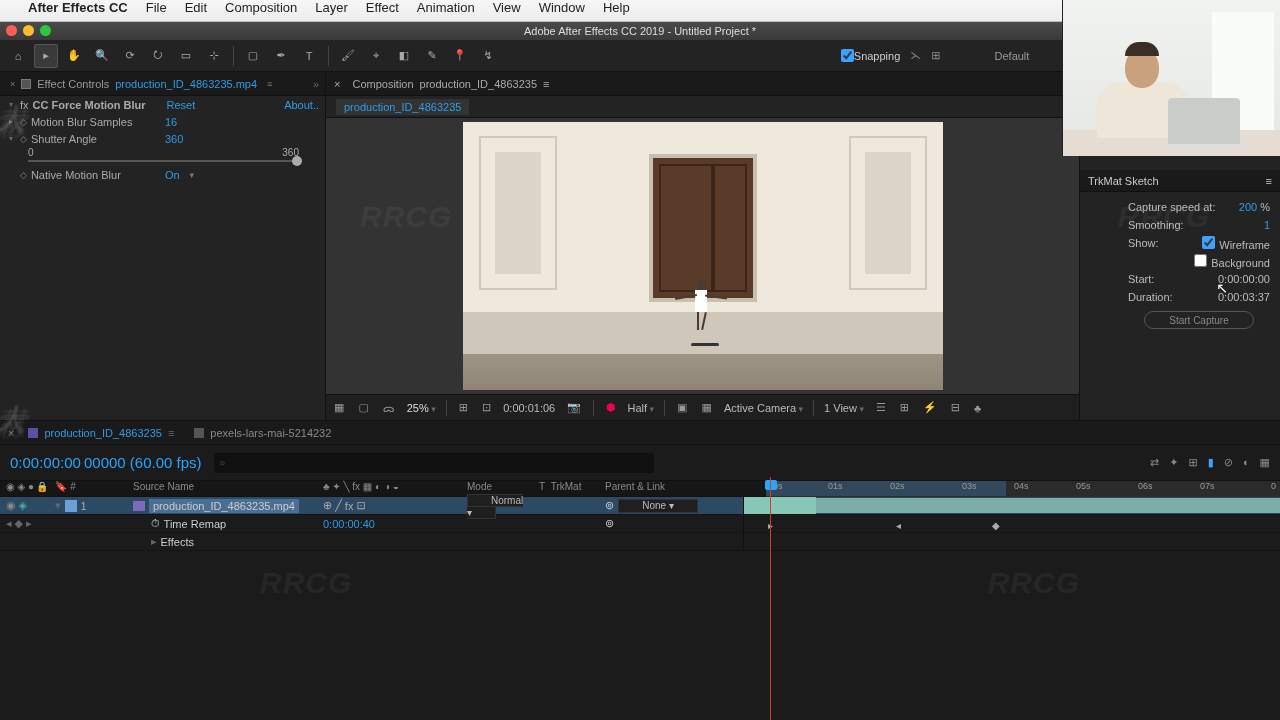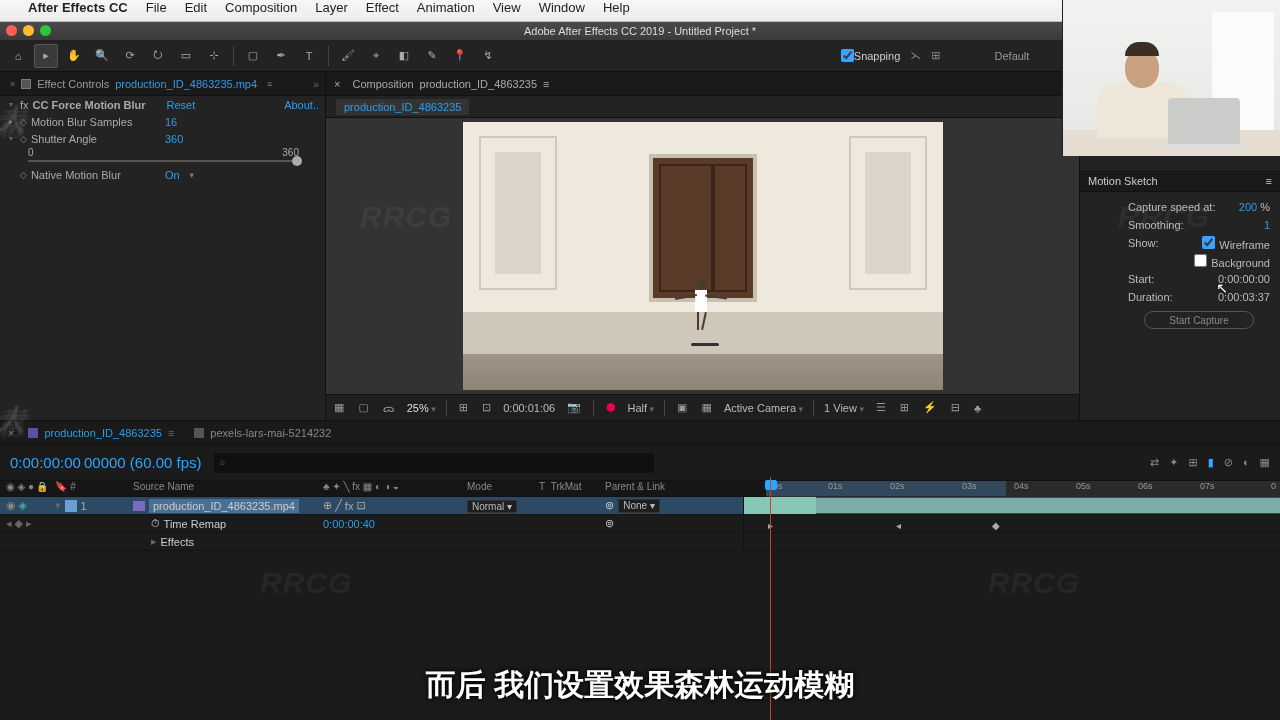--- a/index.html
+++ b/index.html
@@ -142,21 +142,21 @@
   .layer-row .cella { width:55px; display:flex; gap:3px; padding-left:6px; color:#888; }
   .layer-row .cellb { width:78px; display:flex; align-items:center; gap:4px; color:#aaa; }
   .layer-row .cellc { width:190px; display:flex; align-items:center; gap:4px; }
   .layer-row .celld { width:144px; color:#aaa; display:flex; gap:3px; align-items:center; }
   .layer-row .celle { width:72px; }
   .layer-row .cellf { width:66px; }
   .layer-row .cellg { width:138px; display:flex; align-items:center; gap:4px; }
   .layer-row .track { flex:1; position:relative; height:100%; border-left:1px solid #111; }
   .bar { position:absolute; top:1px; bottom:1px; background:#5aa7a2; }
   .bar.sel { background:#7dada9; }
-  .mode-dd { background:#1f1f1f; border:1px solid #333; padding:0 4px; height:14px; font-size:10px; color:#bbb; }
+  .mode-dd { background:#1f1f1f; border:1px solid #333; padding:0 23px; height:14px; font-size:10px; color:#bbb; }
   .file-icon { width:12px; height:10px; background:#7a6cbb; }
   .kf-icon { color:#888; font-size:9px; }
 
   
   .wm { position:absolute; color:rgba(255,255,255,.05); font-size:30px; font-style:italic; font-weight:bold; pointer-events:none; z-index:40; letter-spacing:1px; }
 
   
   .subs { position:absolute; bottom:14px; left:0; right:0; text-align:center; z-index:50; pointer-events:none; }
   .subs .cn { font-size:30px; font-weight:700; color:#fff; text-shadow:0 0 6px #000,0 0 3px #000; }
   .subs .en { font-size:23px; font-weight:600; color:#fff; text-shadow:0 0 6px #000,0 0 3px #000; margin-top:2px; }
@@ -343,21 +343,21 @@
       <span style="color:#2e9ce6">⌕</span>
       <input value="cc force motion blur" style="">
       <span class="x">×</span>
     </div>
     <div class="rp-tree">
       <div class="cat">▾ <span>Time</span></div>
       <div><span style="color:#888;margin-left:6px">▦</span> <span class="item">CC Force Motion Blur</span></div>
     </div>
     <div style="height:14px"></div>
     <div class="rp-header">
-      <span>Motion Sketch</span>
+      <span>TrkMat Sketch</span>
         <span>≡</span>
     </div>
     <div class="motion-sketch">
       <div class="ms-row">
           <span>Capture speed at:</span>
           <span><span class="v">200</span> <span>%</span></span>
         </div>
       <div class="ms-row">
           <span>Smoothing:</span>
           <span class="v">1</span>
@@ -527,14 +527,13 @@
 </div>
 
 <div class="wm" style="top:80px;left:-10px;writing-mode:vertical-rl">人人素材</div>
 <div class="wm" style="top:200px;left:360px">RRCG</div>
 <div class="wm" style="top:200px;right:70px">RRCG</div>
 <div class="wm" style="bottom:120px;left:260px">RRCG</div>
 <div class="wm" style="bottom:120px;right:200px">RRCG</div>
 <div class="wm" style="top:380px;left:-10px;writing-mode:vertical-rl">人人素材</div>
 
 <div class="subs">
-  <div class="cn">而后 我们设置效果森林运动模糊</div>
 </div>
 
 </body></html>

